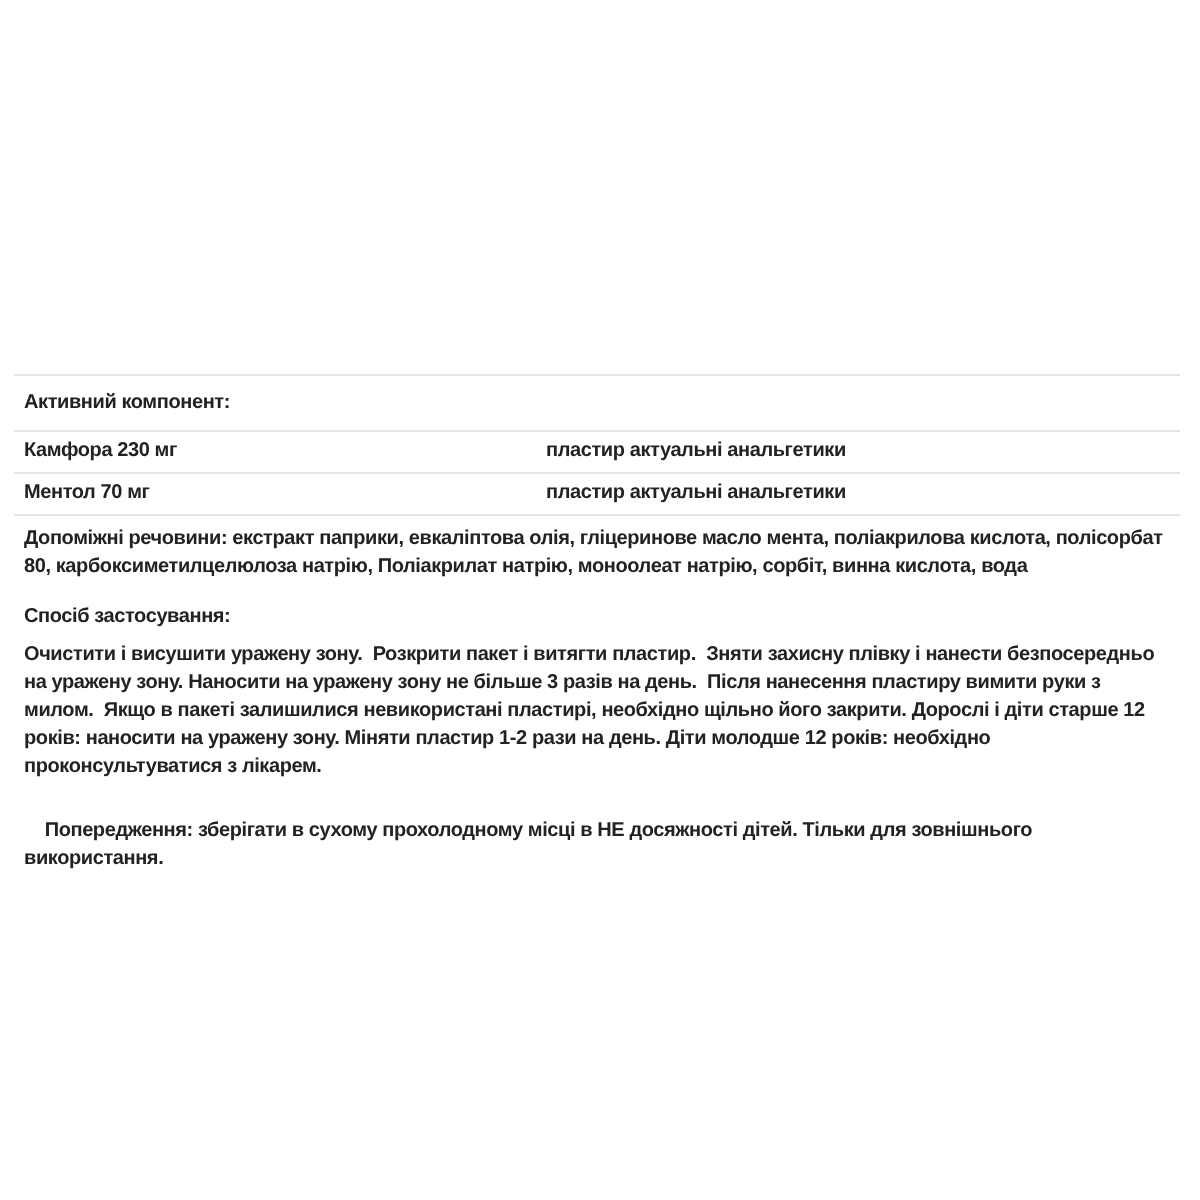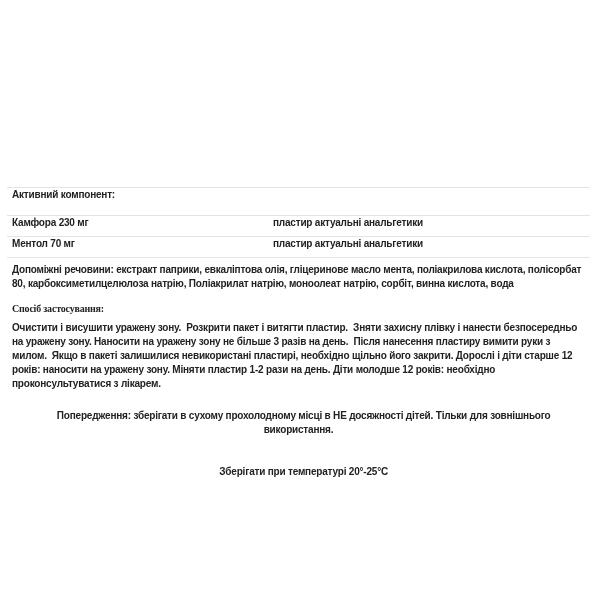--- a/index.html
+++ b/index.html
@@ -20,44 +20,44 @@
   }
   .content {
     padding-top: 187px;
   }
   .info-table {
     margin: 0 10px 0 7px;
     border-top: 1px solid #e4e4e4;
   }
   .info-row {
     display: flex;
-    align-items: flex-start;
+    align-items: center;
     border-bottom: 1px solid #e4e4e4;
   }
   .info-row.header-row { height: 27px; }
   .info-row.data-row { height: 20px; gap: 20px; }
   .cell-1 {
     width: 241px;
     padding-left: 5px;
     flex-shrink: 0;
     white-space: nowrap;
   }
   .cell-2 {
     flex: 1;
     white-space: nowrap;
   }
   .para {
     margin-left: 12px;
     margin-right: 15px;
     white-space: pre-wrap;
   }
   .excipients   { margin-top: 5px; }
-  .usage-head   { margin-top: 11px; font-family: Liberation Serif, serif; }
+  .usage-head   { margin-top: 11px; }
   .usage-text   { margin-top: 5px; }
-  .warnings     { margin-top: 4px; text-align: center; }
+  .warnings     { margin-top: 4px; }
 </style>
 </head>
 <body>
 
 <div class="content">
 
   <div class="info-table">
     <div class="info-row header-row">
       <div class="cell-1">Активний компонент:</div>
     </div>
@@ -73,16 +73,15 @@
 
   <div class="para excipients">Допоміжні речовини: екстракт паприки, евкаліптова олія, гліцеринове масло мента, поліакрилова кислота, полісорбат 80, карбоксиметилцелюлоза натрію, Поліакрилат натрію, моноолеат натрію, сорбіт, винна кислота, вода</div>
 
   <div class="para usage-head">Спосіб застосування:</div>
 
   <div class="para usage-text">Очистити і висушити уражену зону.  Розкрити пакет і витягти пластир.  Зняти захисну плівку і нанести безпосередньо на уражену зону. Наносити на уражену зону не більше 3 разів на день.  Після нанесення пластиру вимити руки з милом.  Якщо в пакеті залишилися невикористані пластирі, необхідно щільно його закрити. Дорослі і діти старше 12 років: наносити на уражену зону. Міняти пластир 1-2 рази на день. Діти молодше 12 років: необхідно проконсультуватися з лікарем.</div>
 
   <div class="para warnings">
     <span>Попередження: зберігати в сухому прохолодному місці в НЕ досяжності дітей. Тільки для зовнішнього використання.</span>
     <br>
-    <span>Зберігати при температурі 20°-25°C</span>
   </div>
 
 </div>
 
 </body></html>

